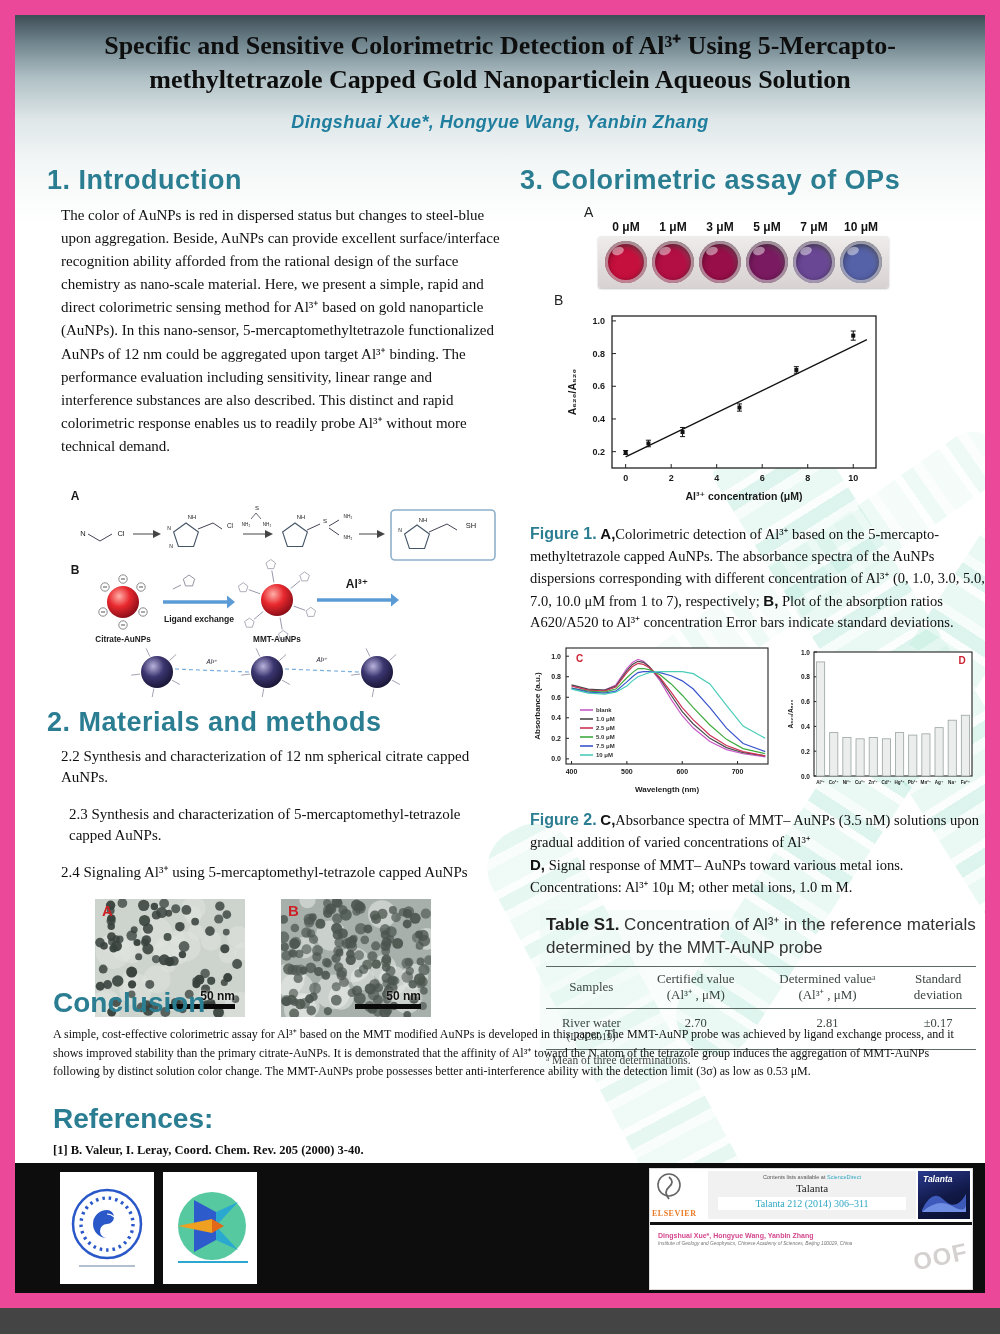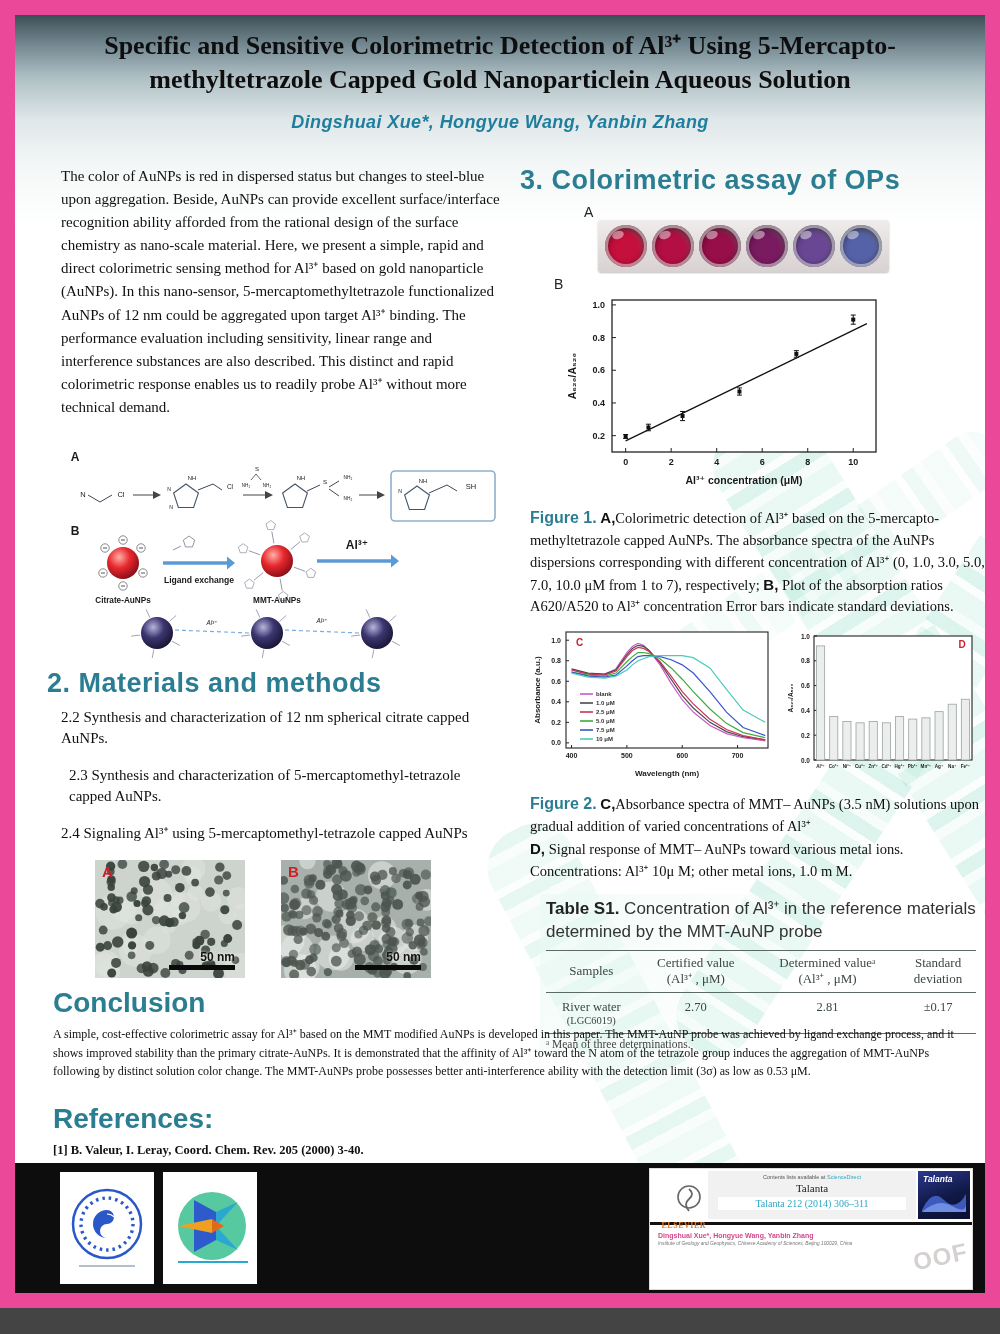--- a/index.html
+++ b/index.html
@@ -70,21 +70,21 @@
   .conclbody{font-size:12px;line-height:1.55;color:#101010;margin:0;font-stretch:condensed;}
   h2.refs{font-family:"Liberation Sans",sans-serif;font-weight:bold;color:#2b7e92;font-size:28px;margin:22px 0 6px 0;}
   .refitem{font-size:12.5px;line-height:1.5;color:#101010;font-weight:bold;font-family:"Liberation Serif",serif;}
 
   .footer{position:absolute;left:0;right:0;bottom:0;height:130px;background:#0d0d0d;}
   .logocard{position:absolute;top:9px;width:94px;height:112px;background:#fff;display:flex;align-items:center;justify-content:center;}
   .lc1{left:45px;} .lc2{left:148px;}
   .journalcard{position:absolute;right:12px;top:5px;width:322px;height:120px;background:#fff;overflow:hidden;
                font-family:"Liberation Sans",sans-serif;border:1px solid #ddd;}
   .jc-head{position:relative;height:52px;background:#fff;}
-  .jc-elsv{position:absolute;left:2px;top:14px;width:54px;height:48px;text-align:right;}
+  .jc-elsv{position:absolute;left:2px;top:2px;width:54px;height:48px;text-align:left;}
   .jc-elsv .elsvtext{font-family:"Liberation Serif",serif;color:#e97b28;font-size:8px;font-weight:bold;letter-spacing:.5px;}
   .jc-mid{position:absolute;left:58px;top:2px;right:56px;height:48px;background:#f1f1f1;text-align:center;}
   .jc-contents{font-size:5.5px;color:#555;margin-top:3px;}
   .jc-sd{color:#2fa7c4;}
   .jc-jname{font-family:"Liberation Serif",serif;font-size:11px;color:#222;margin-top:2px;}
   .jc-cite{background:#fff;margin:3px 10px 0 10px;font-size:10px;color:#2fa7c4;font-family:"Liberation Serif",serif;padding:1px 0;}
   .jc-cover{position:absolute;right:2px;top:2px;width:52px;height:48px;background:#16205e;
             background:linear-gradient(160deg,#2a3a8e 0%,#101845 55%,#0a1030 100%);color:#fff;}
   .jc-cover span{display:block;font-style:italic;font-weight:bold;font-size:8.5px;padding:3px 0 0 5px;}
   .jc-rule{height:3px;background:#111;margin-top:1px;}
@@ -108,20 +108,21 @@
 
     <div class="header">
       <div class="title">
         <div>Specific and Sensitive Colorimetric Detection of Al³⁺ Using  5-Mercapto-</div>
         <div>methyltetrazole Capped Gold Nanoparticlein Aqueous Solution</div>
       </div>
       <div class="authors">Dingshuai Xue*, Hongyue Wang, Yanbin Zhang</div>
     </div>
 
     <div class="colL">
+      <h2 class="section">1. Introduction</h2>
       <p class="bodytext" style="margin-left:14px;">The color of AuNPs is red in dispersed status but changes to steel-blue upon aggregation. Beside, AuNPs can provide excellent surface/interface recognition ability afforded from the rational design of the surface chemistry as nano-scale material. Here, we present a simple, rapid and direct colorimetric sensing method for  Al³⁺ based on gold nanoparticle (AuNPs). In this nano-sensor, 5-mercaptomethyltetrazole functionalized AuNPs of 12 nm could be aggregated upon target Al³⁺ binding. The performance evaluation including sensitivity, linear range and interference substances are also described. This distinct and rapid colorimetric response enables us to readily probe Al³⁺  without more technical demand.</p>
 
       <div class="schemebox" id="schemebox"><svg width="440" height="215" viewBox="0 0 440 215">
             <defs>
               <radialGradient id="gR" cx="38%" cy="32%" r="75%">
                 <stop offset="0%" stop-color="#ffb0a8"></stop>
                 <stop offset="45%" stop-color="#e8282e"></stop>
                 <stop offset="100%" stop-color="#7d0a14"></stop>
               </radialGradient>
               <radialGradient id="gN" cx="38%" cy="32%" r="75%">
@@ -529,20 +530,28 @@
           <div class="temscale">50 nm</div>
         </div>
       </div>
     </div>
 
     <div class="colR">
       <h2 class="section">3. Colorimetric assay of OPs</h2>
 
       <div class="fig1a">
         <div class="panelletter" style="margin-left:-14px;">A</div>
+        <div class="welllabels" id="welllabels">
+            <span>0 μM</span>
+            <span>1 μM</span>
+            <span>3 μM</span>
+            <span>5 μM</span>
+            <span>7 μM</span>
+            <span>10 μM</span>
+          </div>
         <div class="wellstrip" id="wellstrip">
             <div class="well" style="background: radial-gradient(circle at 42% 58%, rgb(197, 15, 60) 45%, rgba(0, 0, 0, 0.55) 95%);"></div>
             <div class="well" style="background: radial-gradient(circle at 42% 58%, rgb(179, 15, 69) 45%, rgba(0, 0, 0, 0.55) 95%);"></div>
             <div class="well" style="background: radial-gradient(circle at 42% 58%, rgb(151, 14, 72) 45%, rgba(0, 0, 0, 0.55) 95%);"></div>
             <div class="well" style="background: radial-gradient(circle at 42% 58%, rgb(122, 26, 96) 45%, rgba(0, 0, 0, 0.55) 95%);"></div>
             <div class="well" style="background: radial-gradient(circle at 42% 58%, rgb(106, 71, 149) 45%, rgba(0, 0, 0, 0.55) 95%);"></div>
             <div class="well" style="background: radial-gradient(circle at 42% 58%, rgb(86, 98, 168) 45%, rgba(0, 0, 0, 0.55) 95%);"></div>
           </div>
       </div>
 

